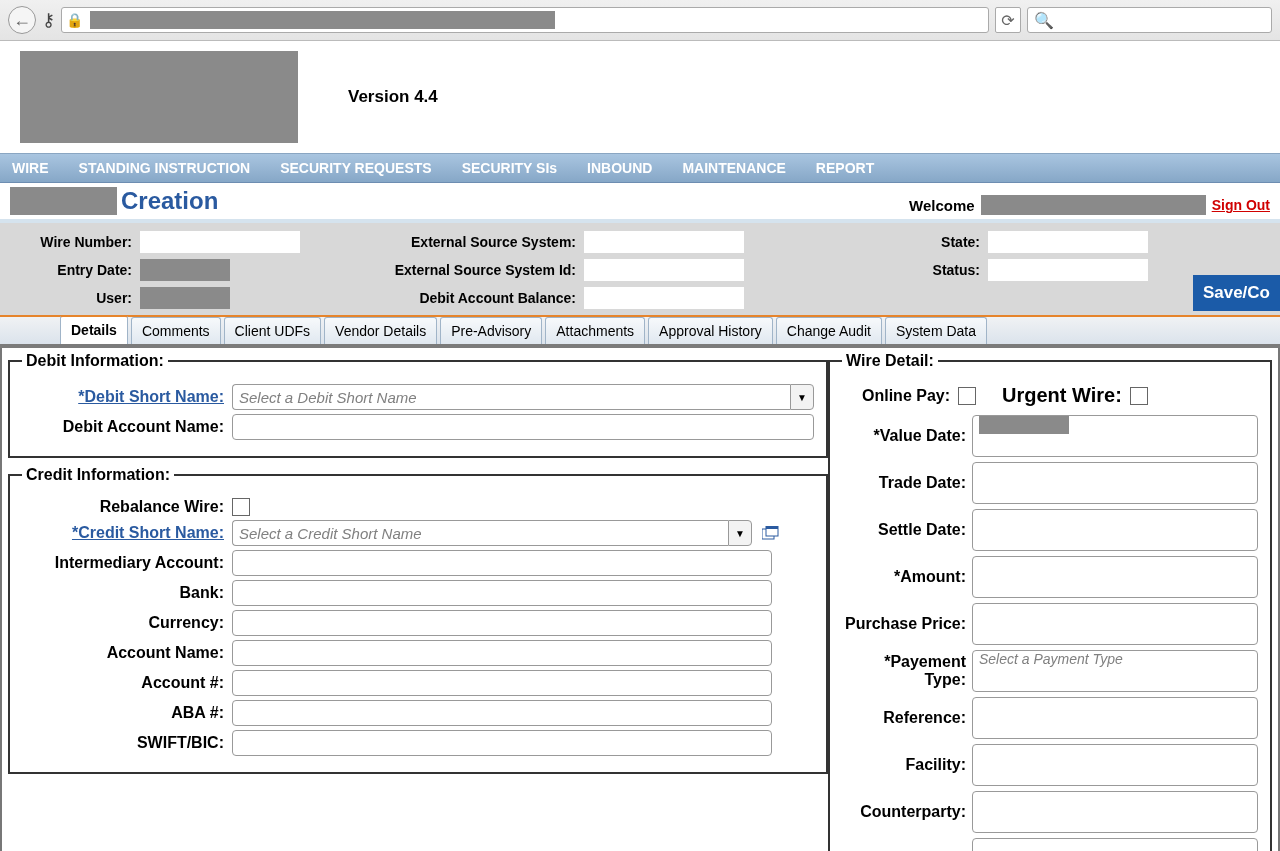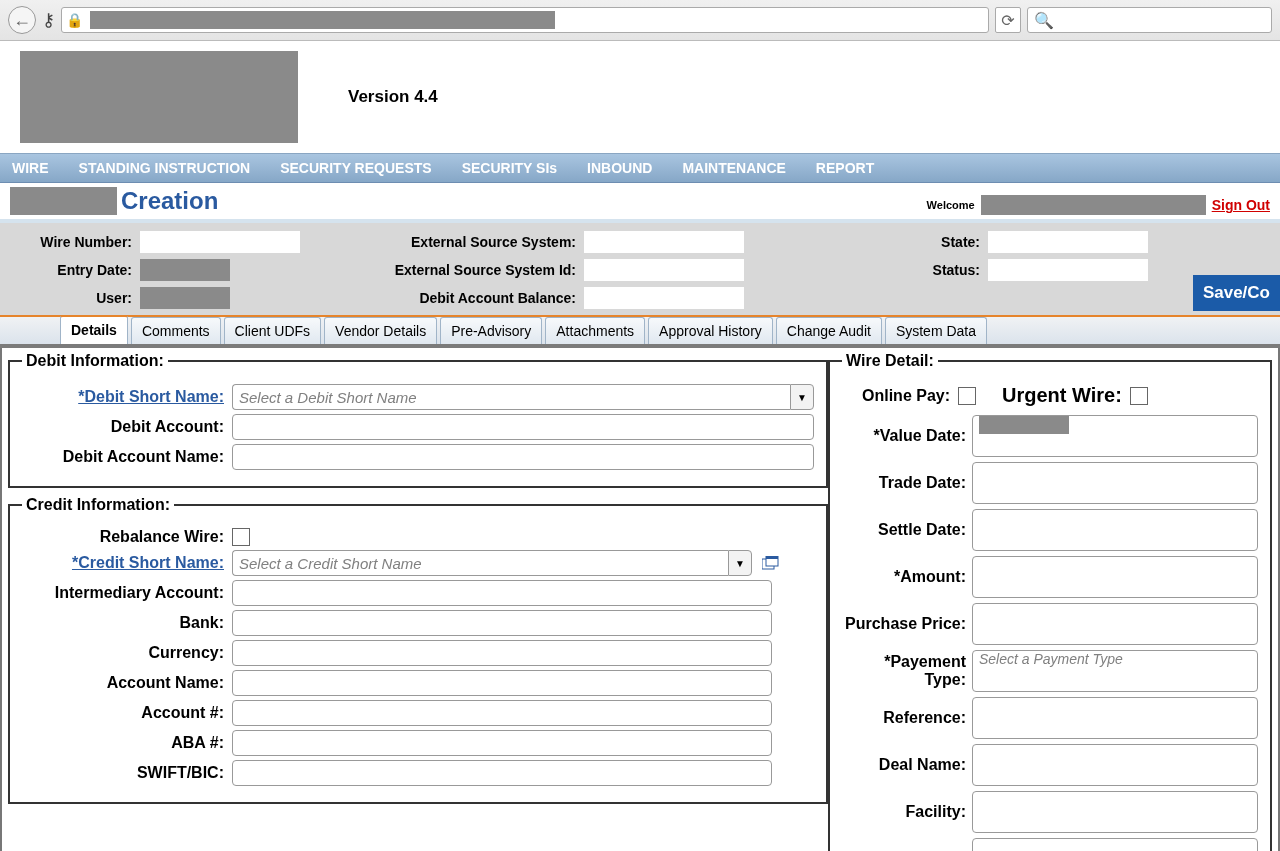--- a/index.html
+++ b/index.html
@@ -93,21 +93,21 @@
   <span class="navbar-item">SECURITY SIs</span>
   <span class="navbar-item">INBOUND</span>
   <span class="navbar-item">MAINTENANCE</span>
   <span class="navbar-item">REPORT</span>
 </div>
 
 <div class="titlebar">
   <div class="title-gray"></div>
   <div class="title-text">Creation</div>
   <div class="welcome-area">
-    <span style="font-weight:bold;font-size:11px">Welcome</span>
+    <span style="font-weight:bold;font-size:15px">Welcome</span>
     <div class="welcome-gray"></div>
     <a href="#" class="signout">Sign Out</a>
   </div>
 </div>
 
 <div class="header-fields">
   <div class="hf-grid">
     <div class="hf-label">Wire Number:</div>
     <div class="hf-input"></div>
     <div></div>
@@ -160,24 +160,20 @@
     <fieldset>
       <legend>Debit Information:</legend>
       <div class="form-row">
         <div class="form-label link">*Debit Short Name:</div>
         <div class="combo">
           <div class="combo-in">Select a Debit Short Name</div>
           <div class="combo-btn">▼</div>
         </div>
       </div>
       <div class="form-row">
-        <div class="form-label">Debit Account:</div>
-        <input class="form-input" style="">
-      </div>
-      <div class="form-row">
         <div class="form-label">Debit Account Name:</div>
         <input class="form-input" style="">
       </div>
     </fieldset>
 
     <fieldset>
       <legend>Credit Information:</legend>
       <div class="form-row">
         <div class="form-label">Rebalance Wire:</div>
         <div class="checkbox"></div>
@@ -260,24 +256,20 @@
         </div>
       <div class="wd-row">
           <div class="wd-label">*Payement Type:</div>
           <div class="wd-input wd-placeholder">Select a Payment Type</div>
         </div>
       <div class="wd-row">
           <div class="wd-label">Reference:</div>
           <input class="wd-input" style="">
         </div>
       <div class="wd-row">
-          <div class="wd-label">Deal Name:</div>
-          <input class="wd-input" style="">
-        </div>
-      <div class="wd-row">
           <div class="wd-label">Facility:</div>
           <input class="wd-input" style="">
         </div>
       <div class="wd-row">
           <div class="wd-label">Counterparty:</div>
           <input class="wd-input" style="">
         </div>
       <div class="wd-row" style="align-items:flex-start">
           <div class="wd-label" style="padding-top:20px">Comments:</div>
           <textarea class="wd-input wd-comments" style=""></textarea>

